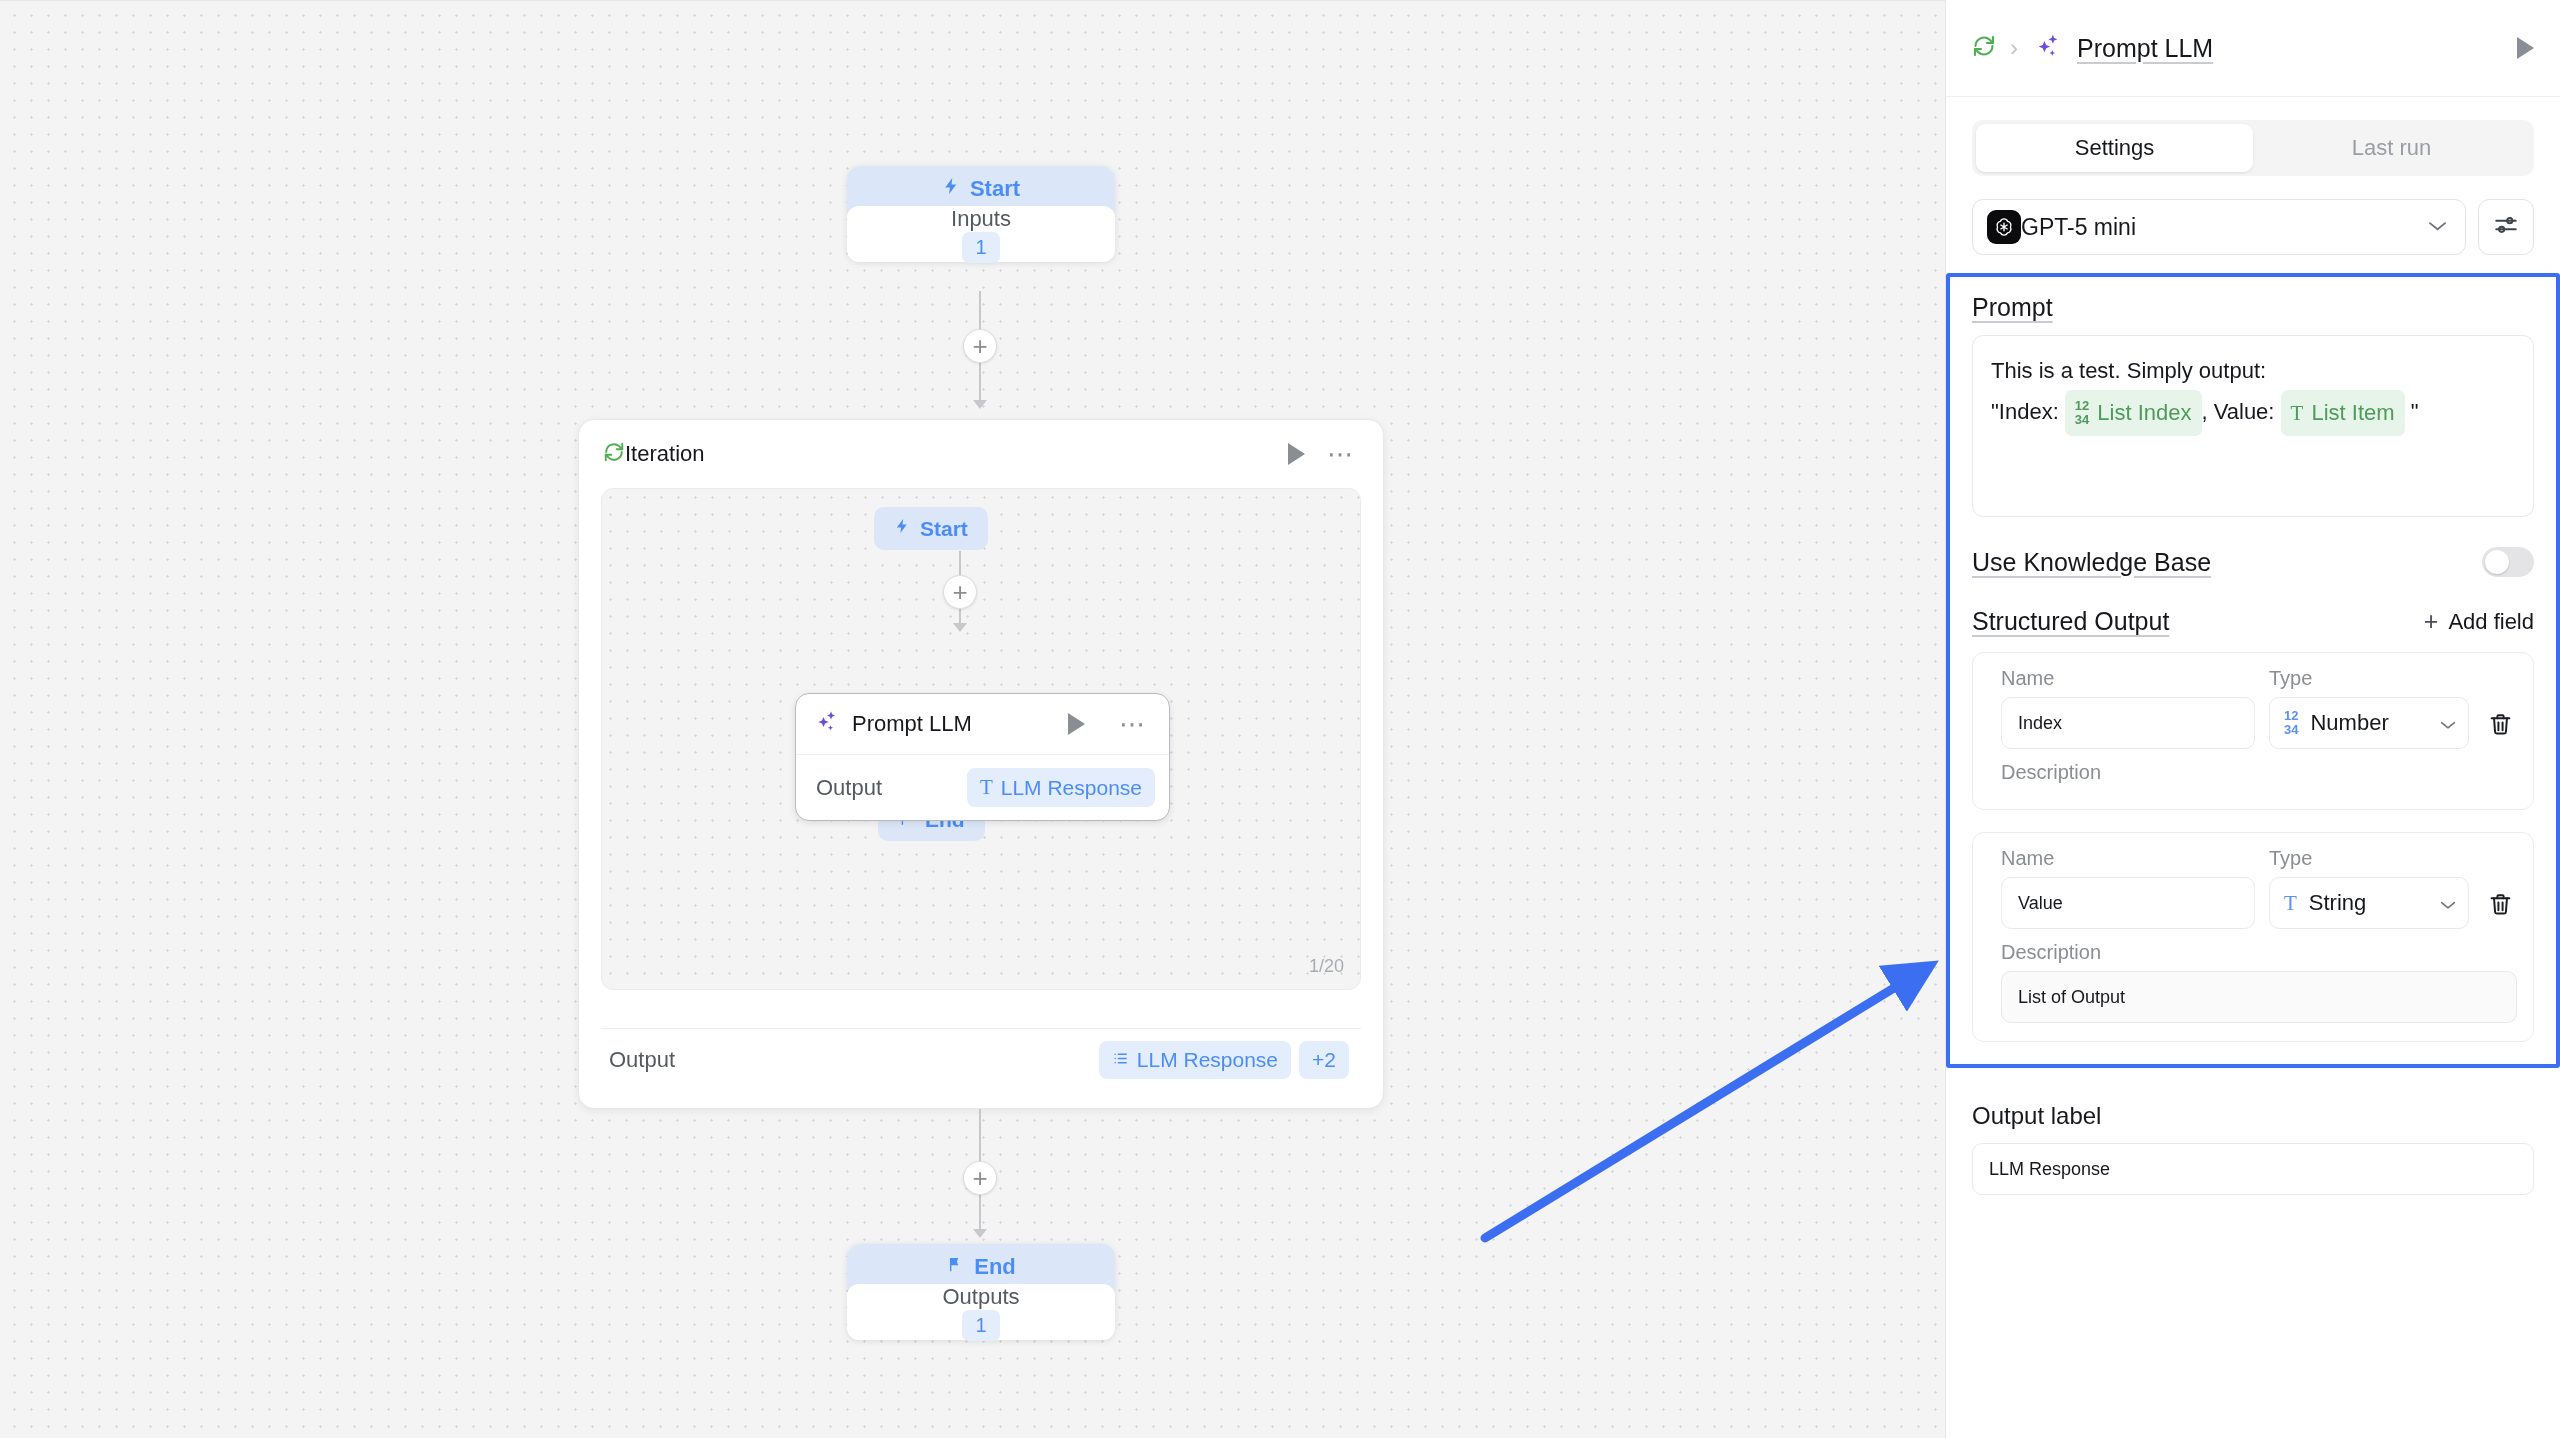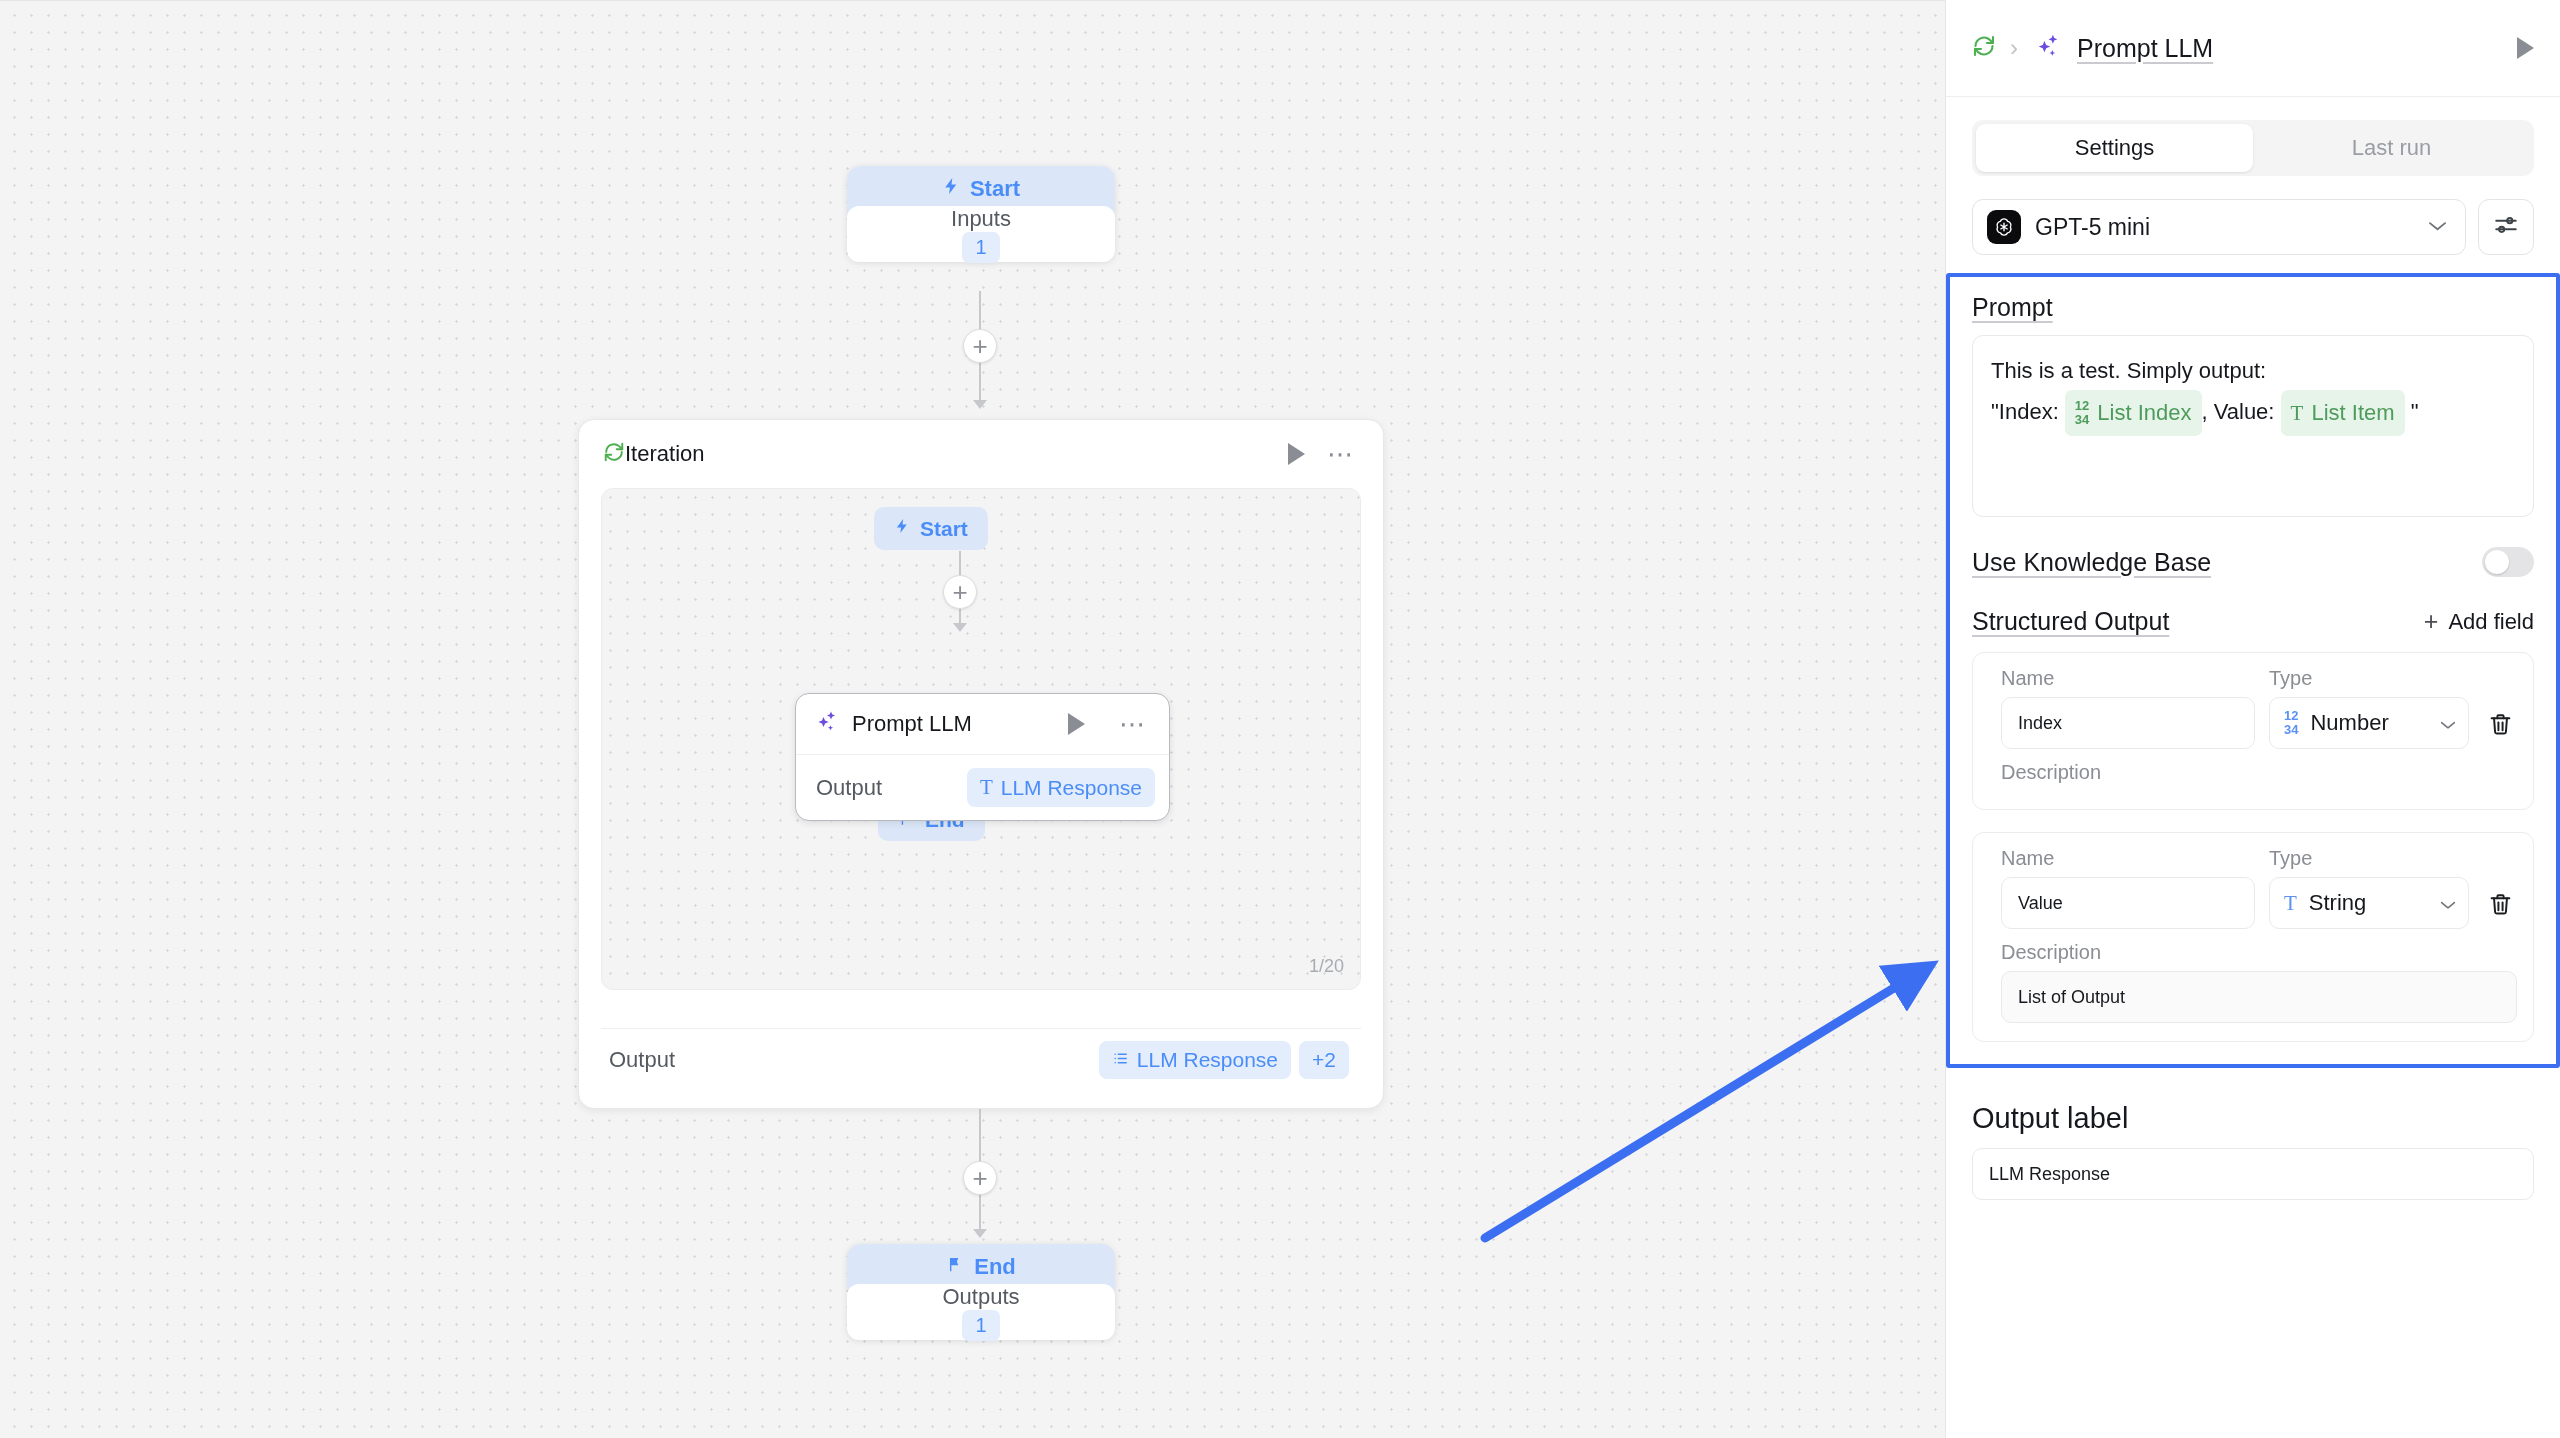--- a/index.html
+++ b/index.html
@@ -184,21 +184,21 @@
     font-size: 22px; border-radius: 9px; color: #9a9da3;
   }
   .tab.active {
     background: #ffffff; color: #16181d;
     box-shadow: 0 1px 3px rgba(0,0,0,.10);
   }
 
   .modelrow { display: flex; gap: 12px; padding: 23px 26px 0 26px; }
   .model-select {
     flex: 1; height: 56px; border: 1px solid #e4e4e7; border-radius: 11px;
-    display: flex; align-items: center; padding: 0 18px 0 14px; gap: 14px;
+    display: flex; align-items: center; padding: 0 18px 0 14px; gap: 0;
   }
   .oai-logo {
     width: 34px; height: 34px; background: #0b0b0d; border-radius: 9px;
     display: flex; align-items: center; justify-content: center; flex: none;
   }
   .model-name { font-size: 23px; color: #16181d; flex: 1; }
   .chev-dn { color: #6f737a; font-size: 17px; }
   .model-cfg {
     width: 56px; height: 56px; border: 1px solid #e4e4e7; border-radius: 11px;
     display: flex; align-items: center; justify-content: center;
@@ -209,21 +209,21 @@
     margin: 18px 0 0 0;
     border: 4px solid #3b6ef0;
     border-radius: 3px;
     padding: 16px 22px 22px 22px;
   }
   .field-label {
     font-size: 25px; color: #16181d;
     text-decoration: underline; text-decoration-color: #c9cbd0;
     text-underline-offset: 5px;
   }
-  .plain-label { font-size: 29px; color: #16181d; }
+  .plain-label { font-size: 24px; color: #16181d; }
 
   .prompt-box {
     margin-top: 13px; height: 182px;
     border: 1px solid #e9e9ec; border-radius: 11px;
     padding: 16px 18px; line-height: 1.72;
     font-size: 22px; color: #16181d;
   }
   .token {
     background: #e6f4e9; color: #4e9b5c;
     border-radius: 7px; padding: 4px 10px;

